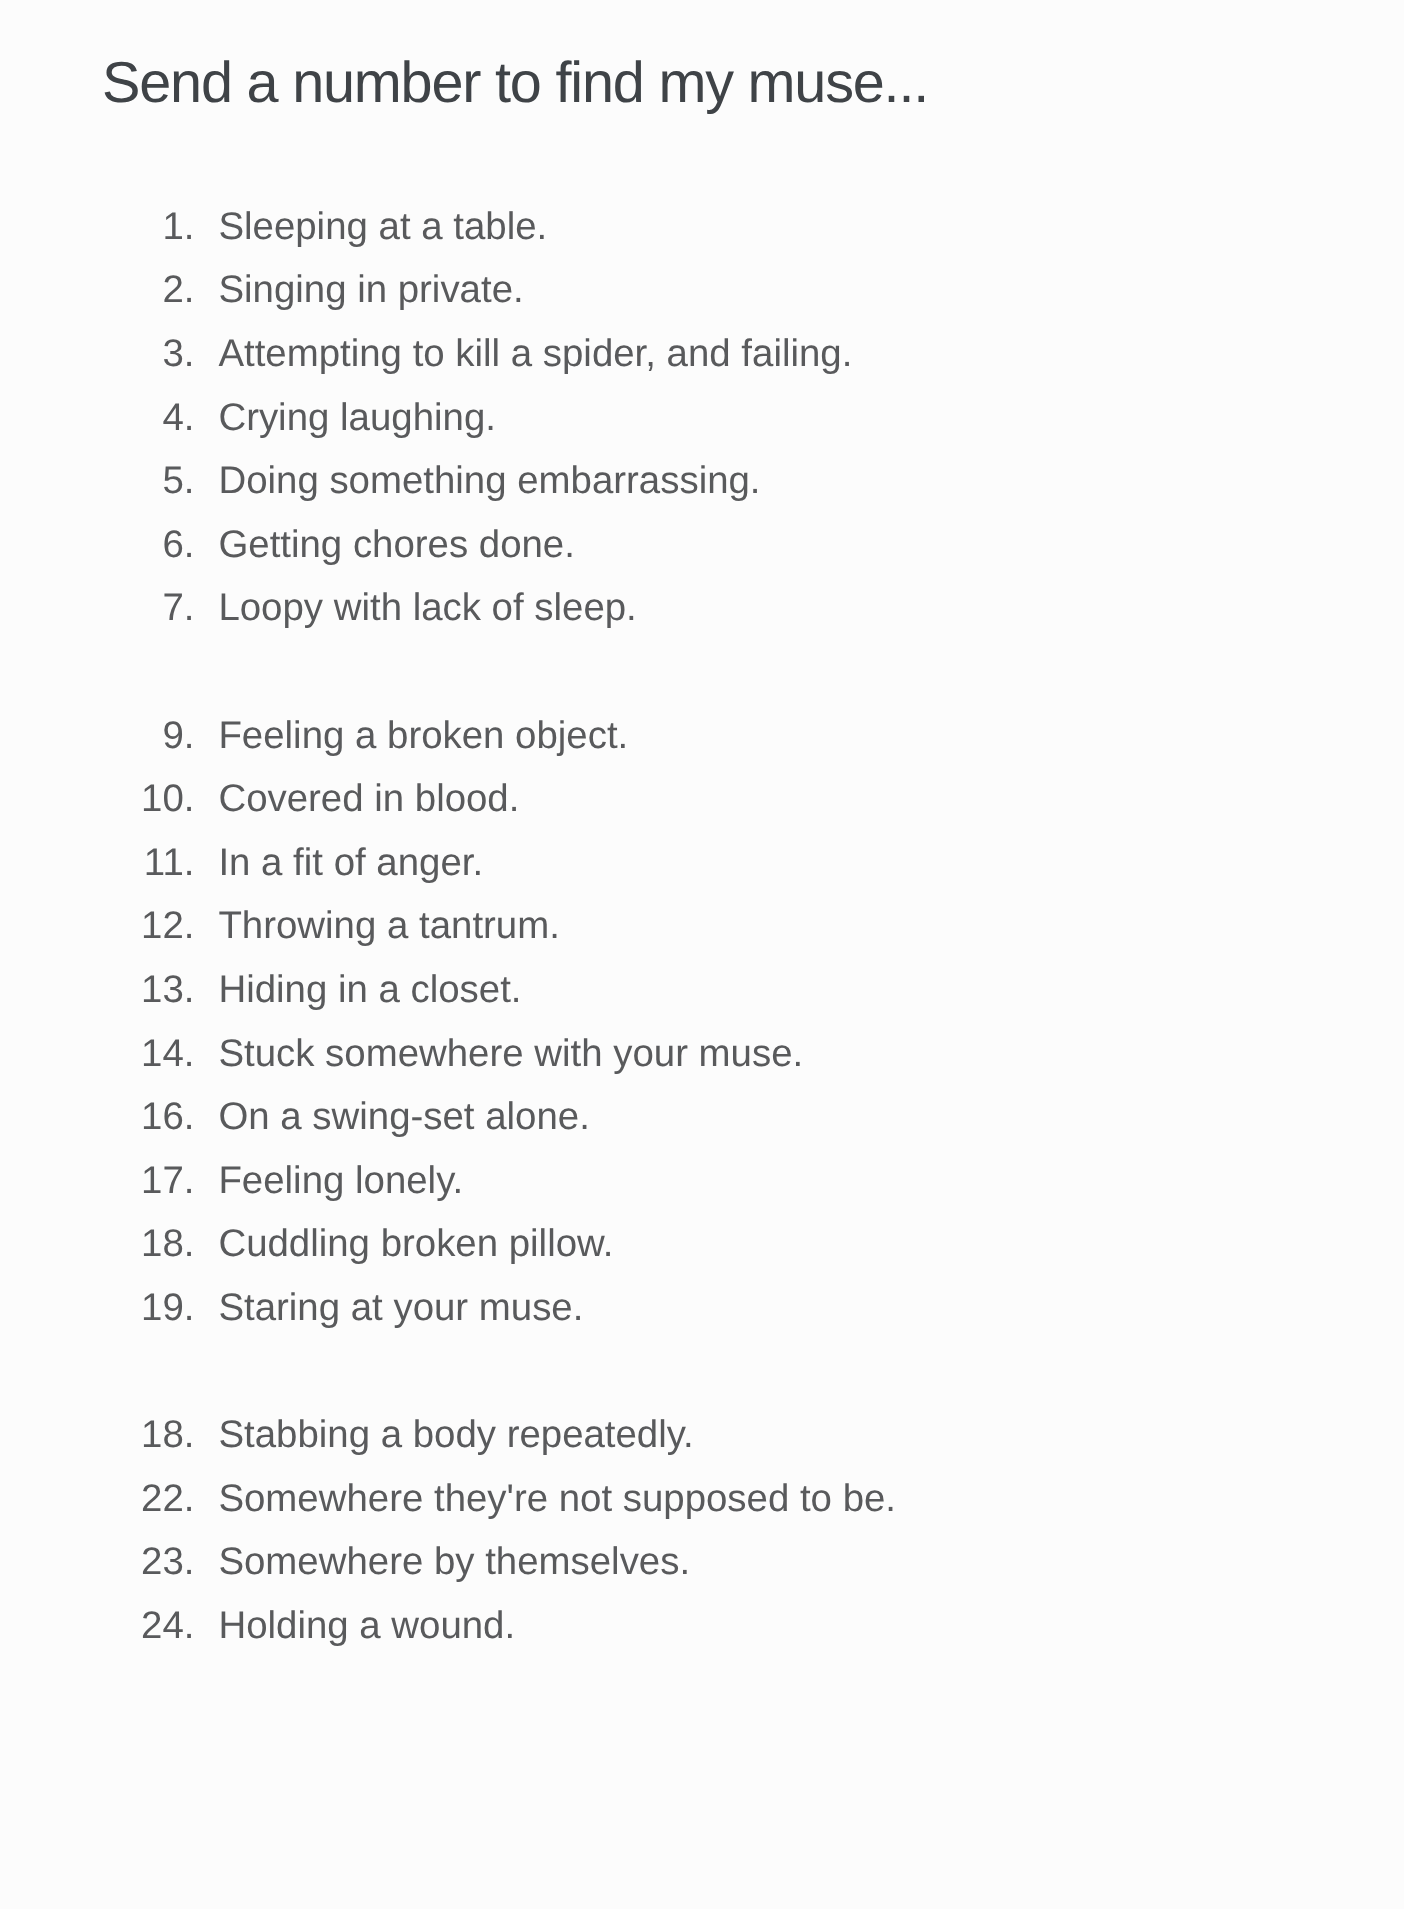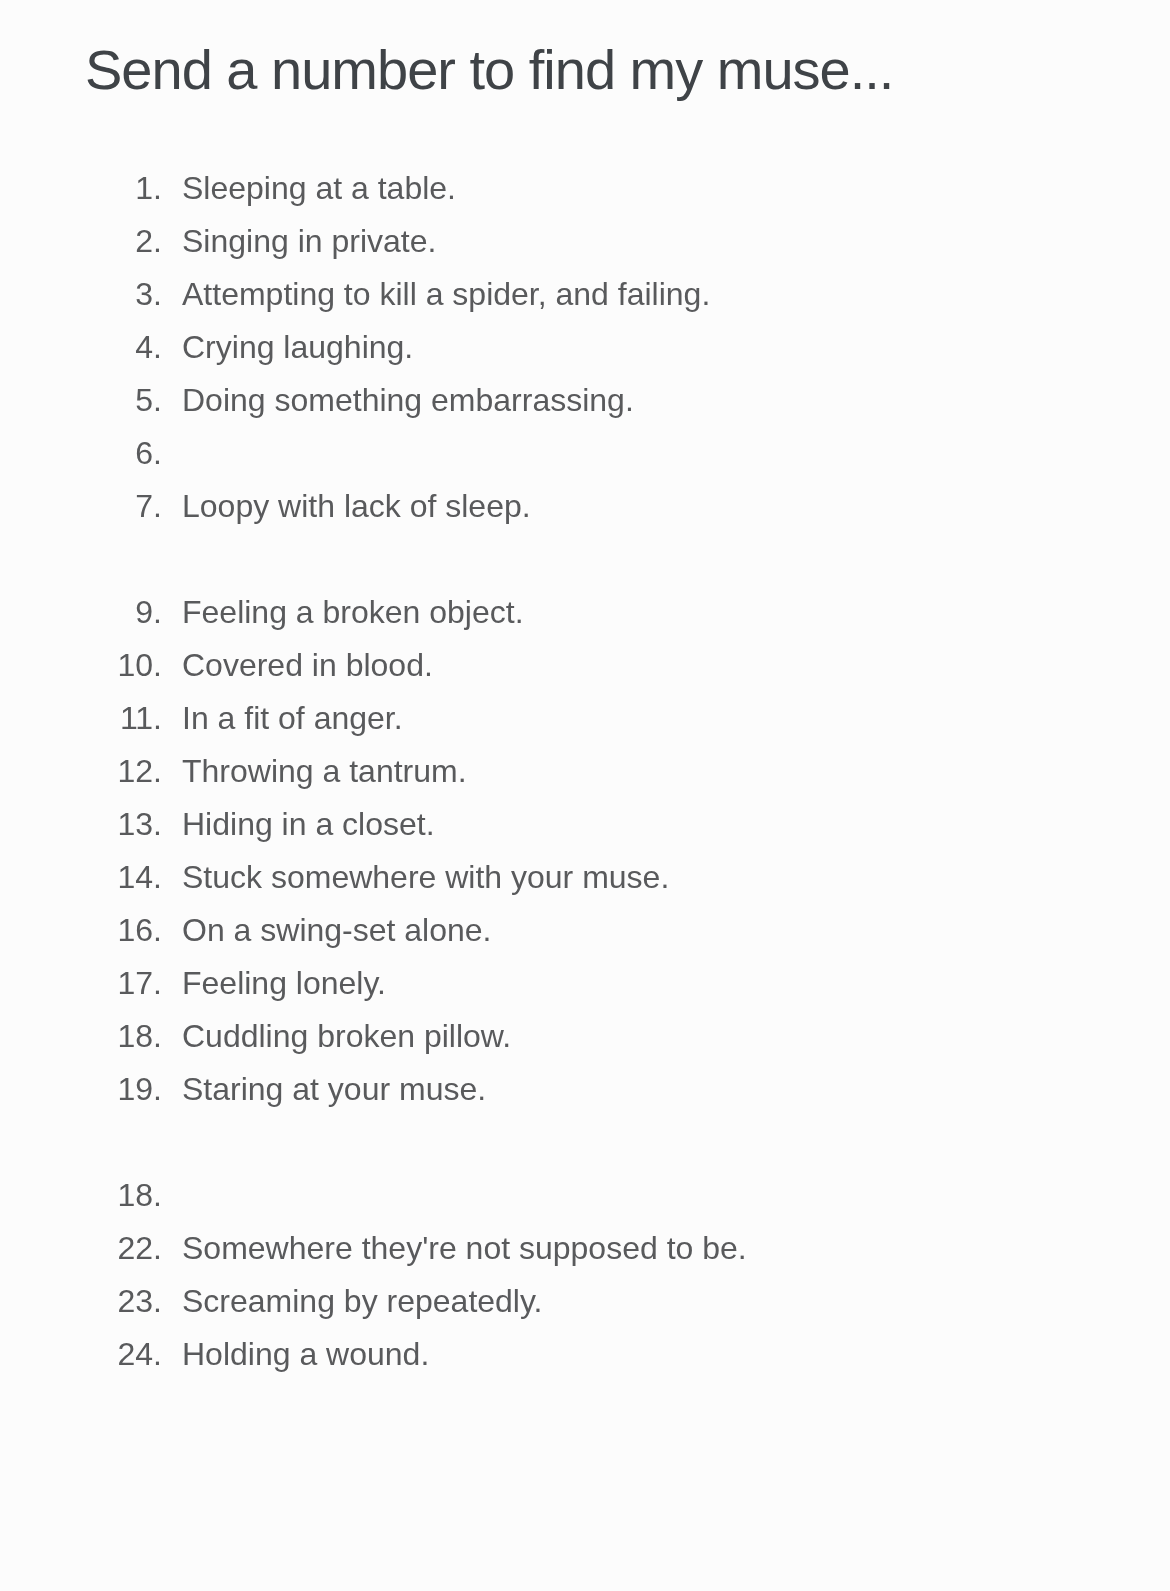--- a/index.html
+++ b/index.html
@@ -9,21 +9,21 @@
   body {
     width: 1170px;
     height: 1591px;
     background: #fcfcfc;
     font-family: "Liberation Sans", sans-serif;
     overflow: hidden;
   }
   .page-title {
     margin: 14px 0 0 85px;
     width: 900px;
-    font-size: 56px;
+    font-size: 48px;
     line-height: 112px;
     font-weight: 400;
     letter-spacing: -1px;
     color: #3f4347;
   }
   .prompt-list {
     list-style: none;
     margin: 36px 0 0 0;
     padding: 0;
   }
@@ -70,20 +70,21 @@
     <li class="prompt-item">
       <span class="num">4.</span>
       <span class="txt">Crying laughing.</span>
     </li>
     <li class="prompt-item">
       <span class="num">5.</span>
       <span class="txt">Doing something embarrassing.</span>
     </li>
     <li class="prompt-item">
       <span class="num">6.</span>
+      <span class="txt">Getting chores done.</span>
     </li>
     <li class="prompt-item">
       <span class="num">7.</span>
       <span class="txt">Loopy with lack of sleep.</span>
     </li>
     <li class="prompt-item gap-before">
       <span class="num">9.</span>
       <span class="txt">Feeling a broken object.</span>
     </li>
     <li class="prompt-item">
@@ -117,26 +118,27 @@
     <li class="prompt-item">
       <span class="num">18.</span>
       <span class="txt">Cuddling broken pillow.</span>
     </li>
     <li class="prompt-item">
       <span class="num">19.</span>
       <span class="txt">Staring at your muse.</span>
     </li>
     <li class="prompt-item gap-before">
       <span class="num">18.</span>
+      <span class="txt">Stabbing a body repeatedly.</span>
     </li>
     <li class="prompt-item">
       <span class="num">22.</span>
       <span class="txt">Somewhere they're not supposed to be.</span>
     </li>
     <li class="prompt-item">
       <span class="num">23.</span>
-      <span class="txt">Screaming by repeatedly.</span>
+      <span class="txt">Somewhere by themselves.</span>
     </li>
     <li class="prompt-item">
       <span class="num">24.</span>
       <span class="txt">Holding a wound.</span>
     </li>
   </ol>
 
 </body></html>

